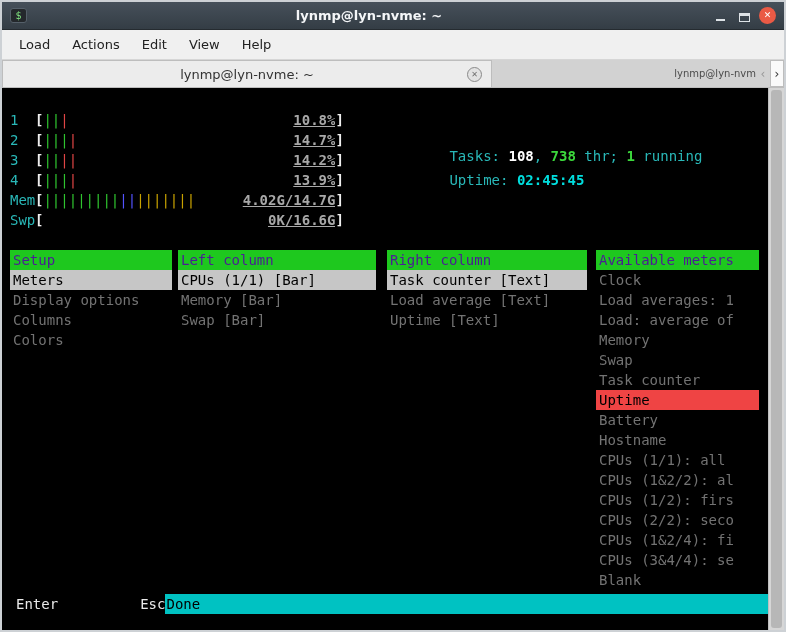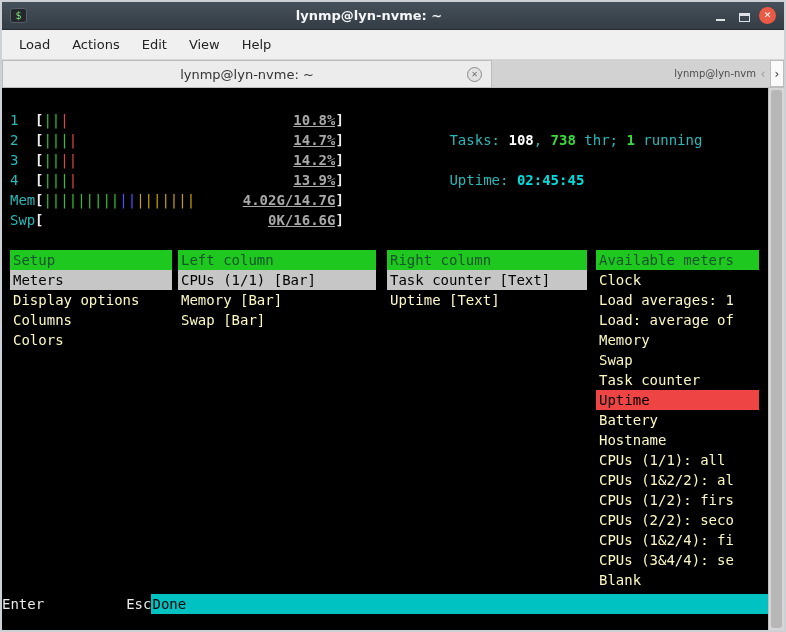--- a/index.html
+++ b/index.html
@@ -39,26 +39,26 @@
   .cyan{color:#29b8b8;}
   .bcyan{color:#00dede;font-weight:bold;}
   .bwhite{color:#ffffff;font-weight:bold;}
   .white{color:#e6e6e6;}
   .grey{color:#9e9e9e;}
   .bgrey{color:#a8a8a8;font-weight:bold;text-decoration:underline;}
   .bgreen{color:#3cd83c;font-weight:bold;}
   .irow{position:absolute;left:380px;height:20px;white-space:pre;}
   
   .panel{position:absolute;top:162px;}
-  .phead{height:20px;padding-left:3px;background:#1ec81e;color:#14532d;white-space:pre;overflow:hidden;}
-  .pitem{height:20px;padding-left:3px;color:#fef9c3;white-space:pre;overflow:hidden;}
+  .phead{height:20px;padding-left:3px;background:#1ec81e;color:#4c1d95;white-space:pre;overflow:hidden;}
+  .pitem{height:20px;padding-left:3px;color:#737373;white-space:pre;overflow:hidden;}
   .sel-grey{background:#c6c6c6;color:#000;}
   .sel-cyan{background:#ef4444;color:#000;}
   
-  .fnbar{position:absolute;left:0;right:0;top:506px;height:20px;display:flex;padding-left:0;white-space:pre;}
+  .fnbar{position:absolute;left:0;right:0;top:506px;height:20px;display:flex;padding-left:14px;white-space:pre;}
   .fkey{color:#eaeaea;background:#000;}
   .flbl{background:#00c2c2;color:#000;padding-left:1px;}
   .flbl.w1{width:82px;margin-top:20px;}
   .flbl.grow{flex:1;}
 </style>
 </head>
 <body>
 
 <div class="window">
 
@@ -116,21 +116,21 @@
       </div>
 
       <div class="meter" style="top:102px">
         <span class="mnum">Mem</span><span class="bracket">[</span><span class="binner"><span class="bars"><span class="bar-green">|||||||||</span><span class="bar-blue">||</span><span class="bar-yellow">|||||||</span></span><span class="bgrey">4.02G/14.7G</span></span><span class="bracket">]</span>
       </div>
 
       <div class="meter" style="top:122px">
         <span class="mnum">Swp</span><span class="bracket">[</span><span class="binner"><span class="bars"><span class="bar-green"></span><span class="bar-blue"></span><span class="bar-yellow"></span></span><span class="bgrey">0K/16.6G</span></span><span class="bracket">]</span>
       </div>
 
-      <div class="irow" style="top:22px">
+      <div class="irow" style="top:38px">
         <span class="cyan">Tasks: </span><span class="bwhite">108</span><span class="cyan">, </span><span class="bgreen">738</span><span class="cyan"> thr; </span><span class="bgreen">1</span><span class="cyan"> running</span>
       </div>
       <div class="irow" style="top:62px">
         <span class="cyan">Uptime: </span><span class="bcyan">02:45:45</span>
       </div>
 
       <div class="panel" style="left:8px;width:162px">
         <div class="phead">Setup</div>
         <div class="pitem sel-grey">Meters</div>
         <div class="pitem">Display options</div>
@@ -141,20 +141,21 @@
       <div class="panel" style="left:176px;width:198px">
         <div class="phead">Left column</div>
         <div class="pitem sel-grey">CPUs (1/1) [Bar]</div>
         <div class="pitem">Memory [Bar]</div>
         <div class="pitem">Swap [Bar]</div>
       </div>
 
       <div class="panel" style="left:385px;width:200px">
         <div class="phead">Right column</div>
         <div class="pitem sel-grey">Task counter [Text]</div>
+        <div class="pitem">Load average [Text]</div>
         <div class="pitem">Uptime [Text]</div>
       </div>
 
       <div class="panel" style="left:594px;width:163px">
         <div class="phead">Available meters</div>
         <div class="pitem">Clock</div>
         <div class="pitem">Load averages: 1</div>
         <div class="pitem">Load: average of</div>
         <div class="pitem">Memory</div>
         <div class="pitem">Swap</div>

